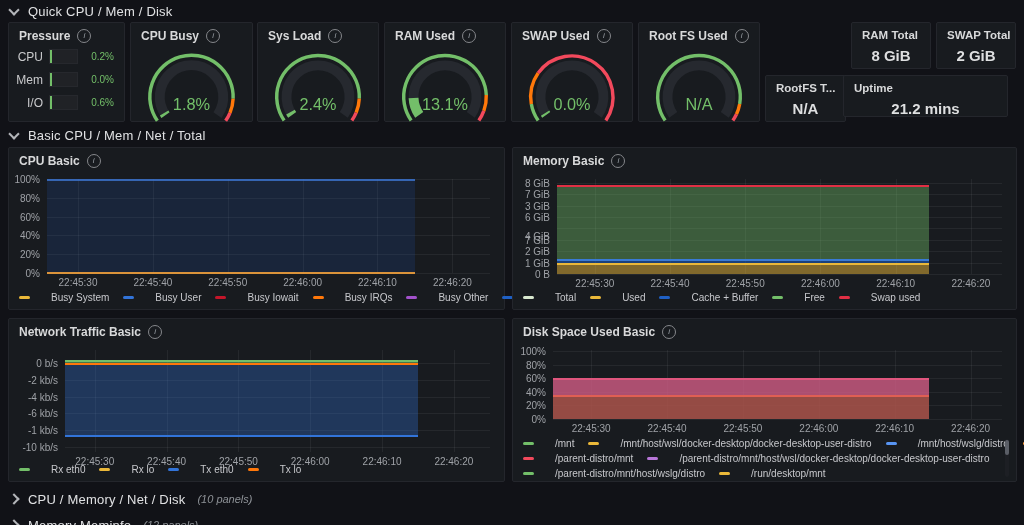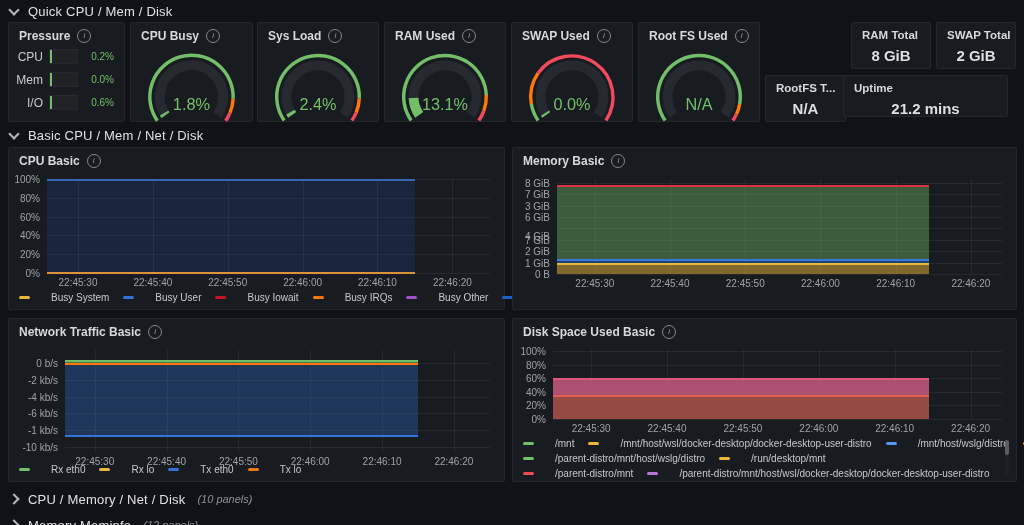--- a/index.html
+++ b/index.html
@@ -185,21 +185,21 @@
   </div>
   <div class="panel stat" style="left:843px;top:75px;width:165px;height:42px;">
     <div class="phead">
       <span class="ptitle">Uptime</span>
     </div>
     <div class="sval">21.2 mins</div>
   </div>
 
   <div class="sec" style="left:8px;top:126px;">
     <span class="chev"></span>
-    <span class="stitle">Basic CPU / Mem / Net / Disk</span>
+    <span class="stitle">Basic CPU / Mem / Net / Total</span>
   </div>
 
   <div class="panel c-cpu" style="left:8px;top:147px;width:497px;height:163px;">
     <div class="phead">
       <span class="ptitle">CPU Basic</span>
       <span class="info">i</span>
     </div>
     <div class="plot">
         <div class="gl glh" style="top: 0%;"></div>
         <div class="ylab" style="top: 0%;">100%</div>
@@ -291,20 +291,44 @@
         <div class="gl glv" style="left: 59.2%;"></div>
         <div class="xlab" style="left: 59.2%;">22:46:00</div>
         <div class="gl glv" style="left: 76.1%;"></div>
         <div class="xlab" style="left: 76.1%;">22:46:10</div>
         <div class="gl glv" style="left: 93%;"></div>
         <div class="xlab" style="left: 93%;">22:46:20</div>
         <div class="band" style="top: 6.6%; height: 77.2%; width: 83.7%; background: rgba(115, 191, 105, 0.4); border-top: 2px solid rgb(224, 47, 68);"></div>
         <div class="band" style="top: 83.8%; height: 4.8%; width: 83.7%; background: rgba(31, 96, 196, 0.55); border-top: 2px solid rgb(58, 123, 213);"></div>
         <div class="band" style="top: 88.6%; height: 11.4%; width: 83.7%; background: rgba(234, 184, 57, 0.5); border-top: 2px solid rgb(234, 184, 57);"></div>
       </div>
+    <div class="legend">
+        <div class="lrow">
+          <div class="litem">
+            <div class="lswatch" style="background: rgb(216, 232, 207);"></div>
+            <div class="llabel">Total</div>
+          </div>
+          <div class="litem">
+            <div class="lswatch" style="background: rgb(234, 184, 57);"></div>
+            <div class="llabel">Used</div>
+          </div>
+          <div class="litem">
+            <div class="lswatch" style="background: rgb(31, 96, 196);"></div>
+            <div class="llabel">Cache + Buffer</div>
+          </div>
+          <div class="litem">
+            <div class="lswatch" style="background: rgb(115, 191, 105);"></div>
+            <div class="llabel">Free</div>
+          </div>
+          <div class="litem">
+            <div class="lswatch" style="background: rgb(224, 47, 68);"></div>
+            <div class="llabel">Swap used</div>
+          </div>
+        </div>
+      </div>
   </div>
 
   <div class="panel c-net" style="left:8px;top:318px;width:497px;height:164px;">
     <div class="phead">
       <span class="ptitle">Network Traffic Basic</span>
       <span class="info">i</span>
     </div>
     <div class="plot">
         <div class="gl glh" style="top: 12.7%;"></div>
         <div class="ylab" style="top: 12.7%;">0 b/s</div>
@@ -402,36 +426,36 @@
             <div class="lswatch" style="background: rgb(87, 148, 242);"></div>
             <div class="llabel">/mnt/host/wslg/distro</div>
           </div>
           <div class="litem">
             <div class="lswatch" style="background: rgb(255, 152, 48);"></div>
             <div class="llabel">/parent-distro</div>
           </div>
         </div>
         <div class="lrow">
           <div class="litem">
+            <div class="lswatch" style="background: rgb(242, 73, 92);"></div>
+            <div class="llabel">/parent-distro/mnt</div>
+          </div>
+          <div class="litem">
+            <div class="lswatch" style="background: rgb(184, 119, 217);"></div>
+            <div class="llabel">/parent-distro/mnt/host/wsl/docker-desktop/docker-desktop-user-distro</div>
+          </div>
+        </div>
+        <div class="lrow">
+          <div class="litem">
             <div class="lswatch" style="background: rgb(115, 191, 105);"></div>
             <div class="llabel">/parent-distro/mnt/host/wslg/distro</div>
           </div>
           <div class="litem">
             <div class="lswatch" style="background: rgb(234, 184, 57);"></div>
             <div class="llabel">/run/desktop/mnt</div>
-          </div>
-        </div>
-        <div class="lrow">
-          <div class="litem">
-            <div class="lswatch" style="background: rgb(242, 73, 92);"></div>
-            <div class="llabel">/parent-distro/mnt</div>
-          </div>
-          <div class="litem">
-            <div class="lswatch" style="background: rgb(184, 119, 217);"></div>
-            <div class="llabel">/parent-distro/mnt/host/wsl/docker-desktop/docker-desktop-user-distro</div>
           </div>
         </div>
       </div>
     <div class="sbar">
         <div class="sthumb"></div>
       </div>
   </div>
 
   <div class="sec collapsed" style="left:8px;top:490px;">
     <span class="chev"></span>

